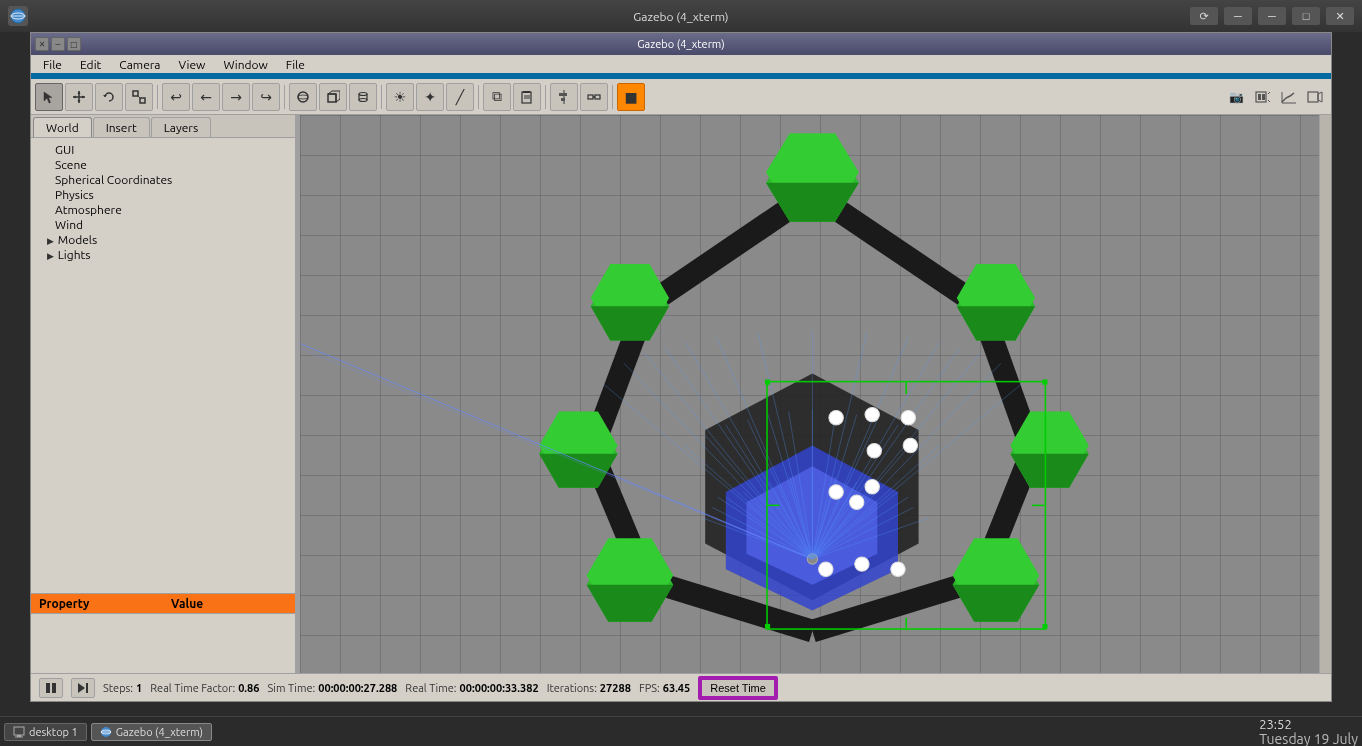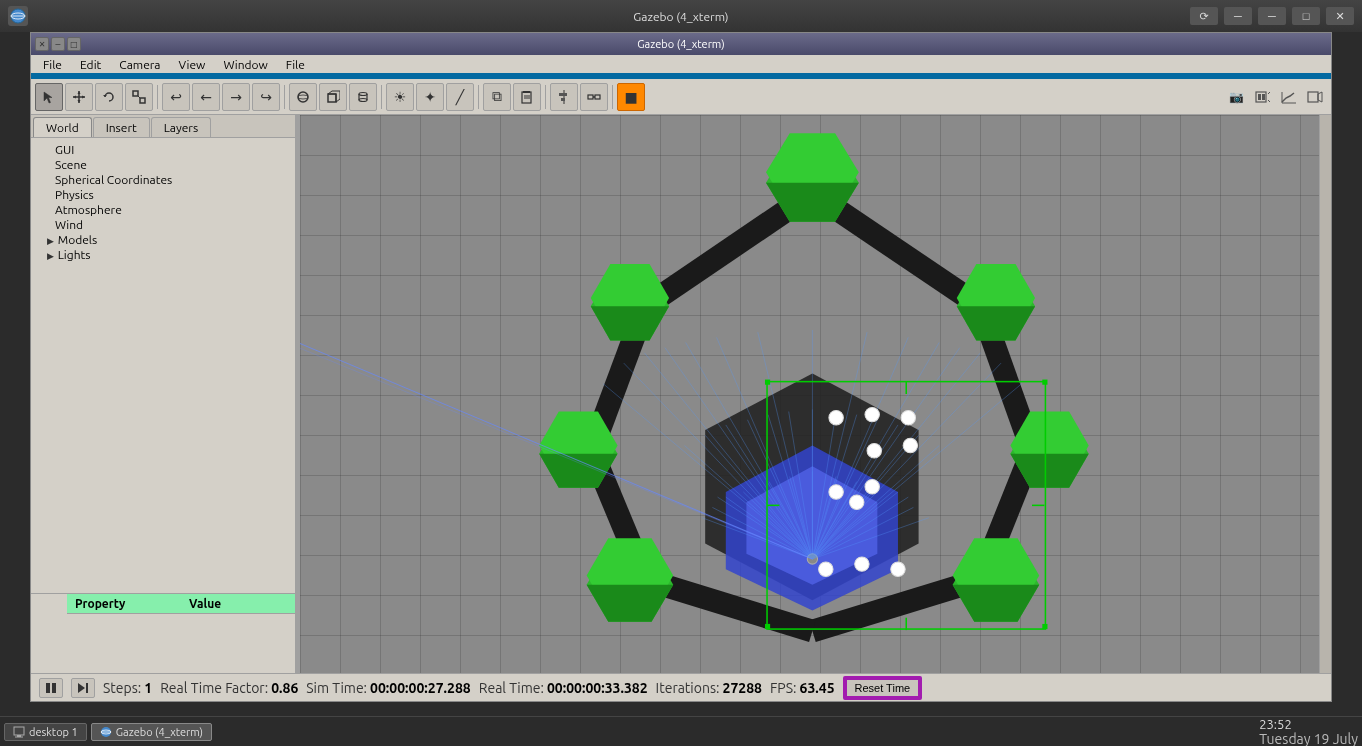--- a/index.html
+++ b/index.html
@@ -175,23 +175,22 @@
     }
 
     
     #property-panel {
       height: 80px;
       background: #d4d0c8;
       border-top: 1px solid #a0a0a0;
     }
     #property-header {
       display: flex;
-      background: #86efac;
+      background: #f97316;
       border-bottom: 1px solid #a0a0a0;
-      margin-left: 36px;
     }
     .prop-col {
       padding: 3px 8px;
       font-size: 12px;
       font-weight: bold;
       color: #000;
       flex: 1;
     }
 
     
@@ -278,21 +277,21 @@
       display: flex;
       align-items: center;
       justify-content: center;
       cursor: pointer;
       font-size: 12px;
     }
     .status-item {
       display: flex;
       align-items: center;
       gap: 3px;
-      font-size: 14px;
+      font-size: 11px;
       color: #333;
     }
     .status-value {
       font-weight: bold;
       color: #000;
     }
     .reset-time-btn {
       background: #c8c4bc;
       border: 4px solid #a21caf;
       padding: 2px 8px;

